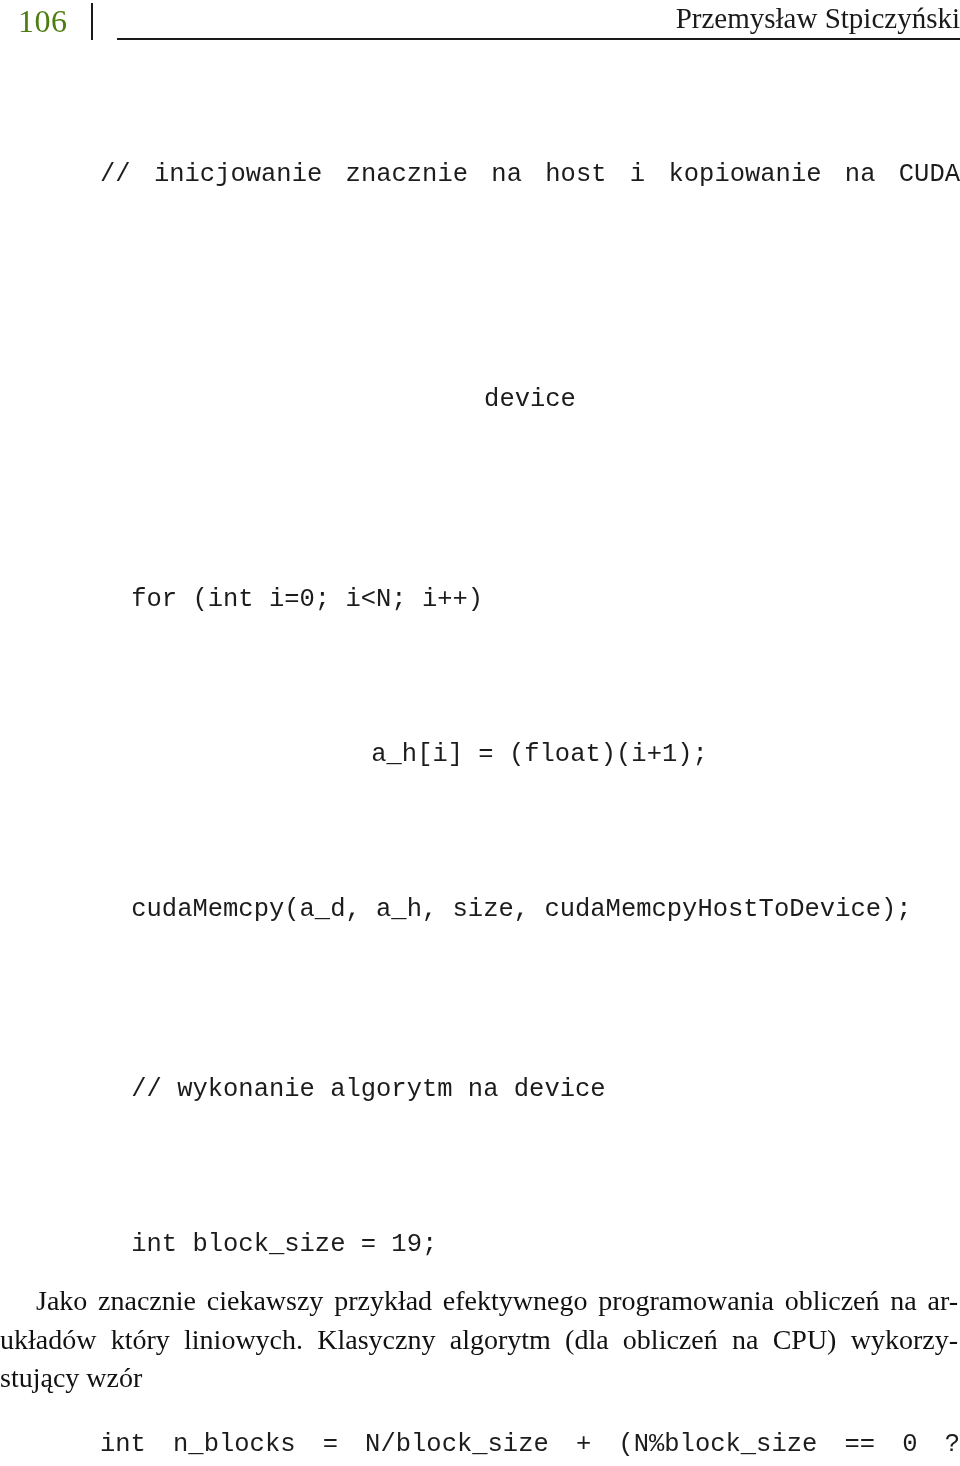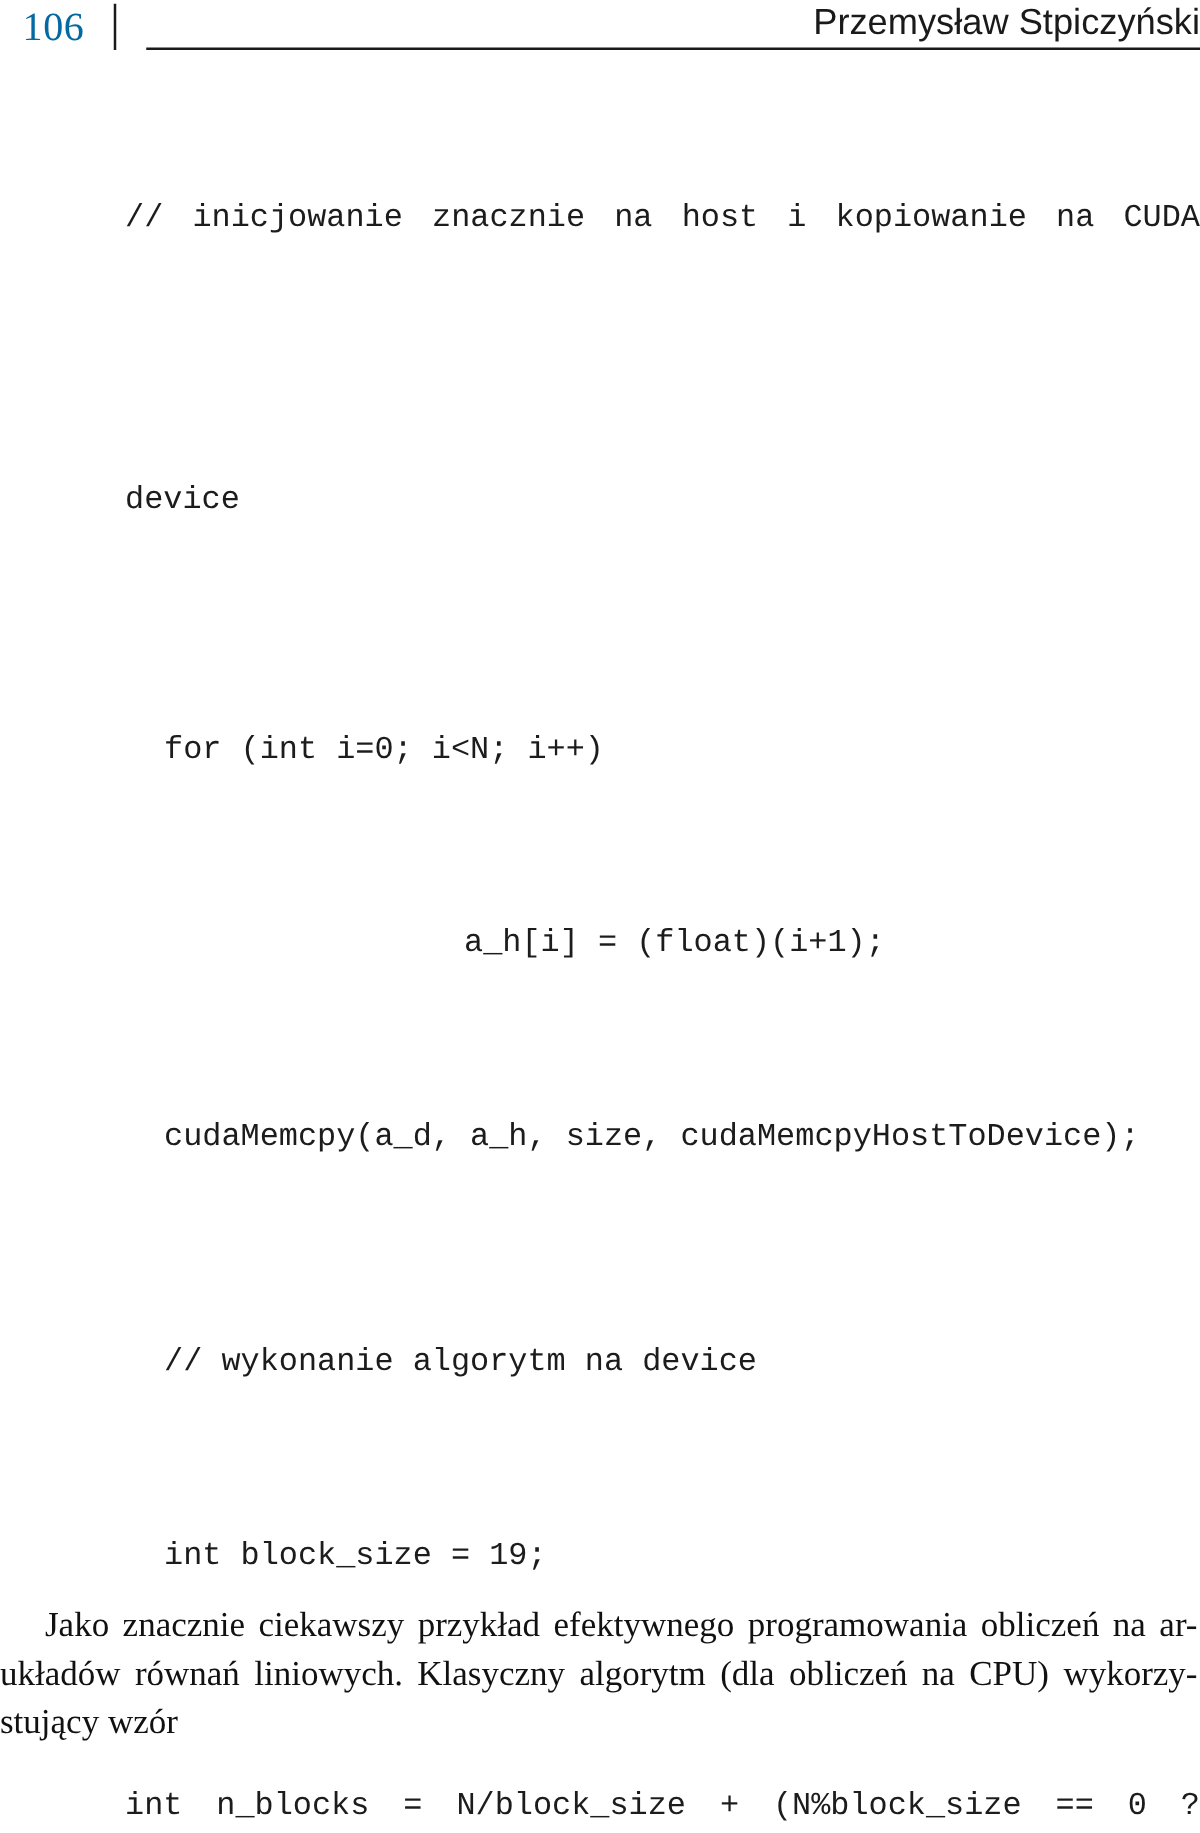--- a/index.html
+++ b/index.html
@@ -27,21 +27,21 @@
     height: 56px;
   }
   .folio {
     position: absolute;
     left: 18px;
     top: 2px;
     font-family: "Liberation Serif", serif;
     font-size: 32px;
     line-height: 38px;
     letter-spacing: 0.5px;
-    color: #0369a1;
+    color: #4d7c0f;
   }
   .folio-rule {
     position: absolute;
     left: 91px;
     top: 3px;
     width: 2px;
     height: 37px;
     background: #1a1a1a;
   }
   .header-rule {
@@ -49,21 +49,21 @@
     left: 117px;
     top: 38px;
     width: 843px;
     height: 2px;
     background: #1a1a1a;
   }
   .running-title {
     position: absolute;
     right: 0px;
     top: 0px;
-    font-family: Liberation Sans, sans-serif;
+    font-family: Liberation Serif, serif;
     font-size: 29px;
     line-height: 36px;
     color: #1a1a1a;
     white-space: nowrap;
   }
 
   
   .code-block {
     position: absolute;
     left: 0;
@@ -81,21 +81,21 @@
   
   .code-just {
     display: block;
     text-align: justify;
     text-align-last: justify;
     white-space: normal;
     word-spacing: 0px;
   }
   .code-cont {
     display: block;
-    text-align: left;
+    text-align: center;
     white-space: pre;
   }
   .ind-1  { padding-left: 70px; }
   .ind-2  { padding-left: 310px; }
   .gap-sm { height: 20px; }
   .gap-lg { height: 45px; }
 
   .just-wrap {
     padding-left: 100px;
     padding-right: 0px;
@@ -178,15 +178,15 @@
   <div class="gap-sm"></div>
 
   <div class="code-line just-wrap">
     <span class="code-just">int n_blocks = N/block_size + (N%block_size == 0 ?</span>
   </div>
 
 </div>
 
 <div class="body-text">
   <span class="ln first">Jako znacznie ciekawszy przykład efektywnego programowania obliczeń na ar-</span>
-  <span class="ln">układów równań liniowych. Klasyczny algorytm (dla obliczeń na CPU) wykorzy-</span>
+  <span class="ln">układów który liniowych. Klasyczny algorytm (dla obliczeń na CPU) wykorzy-</span>
   <span class="ln last">stujący wzór</span>
 </div>
 
 </body></html>

